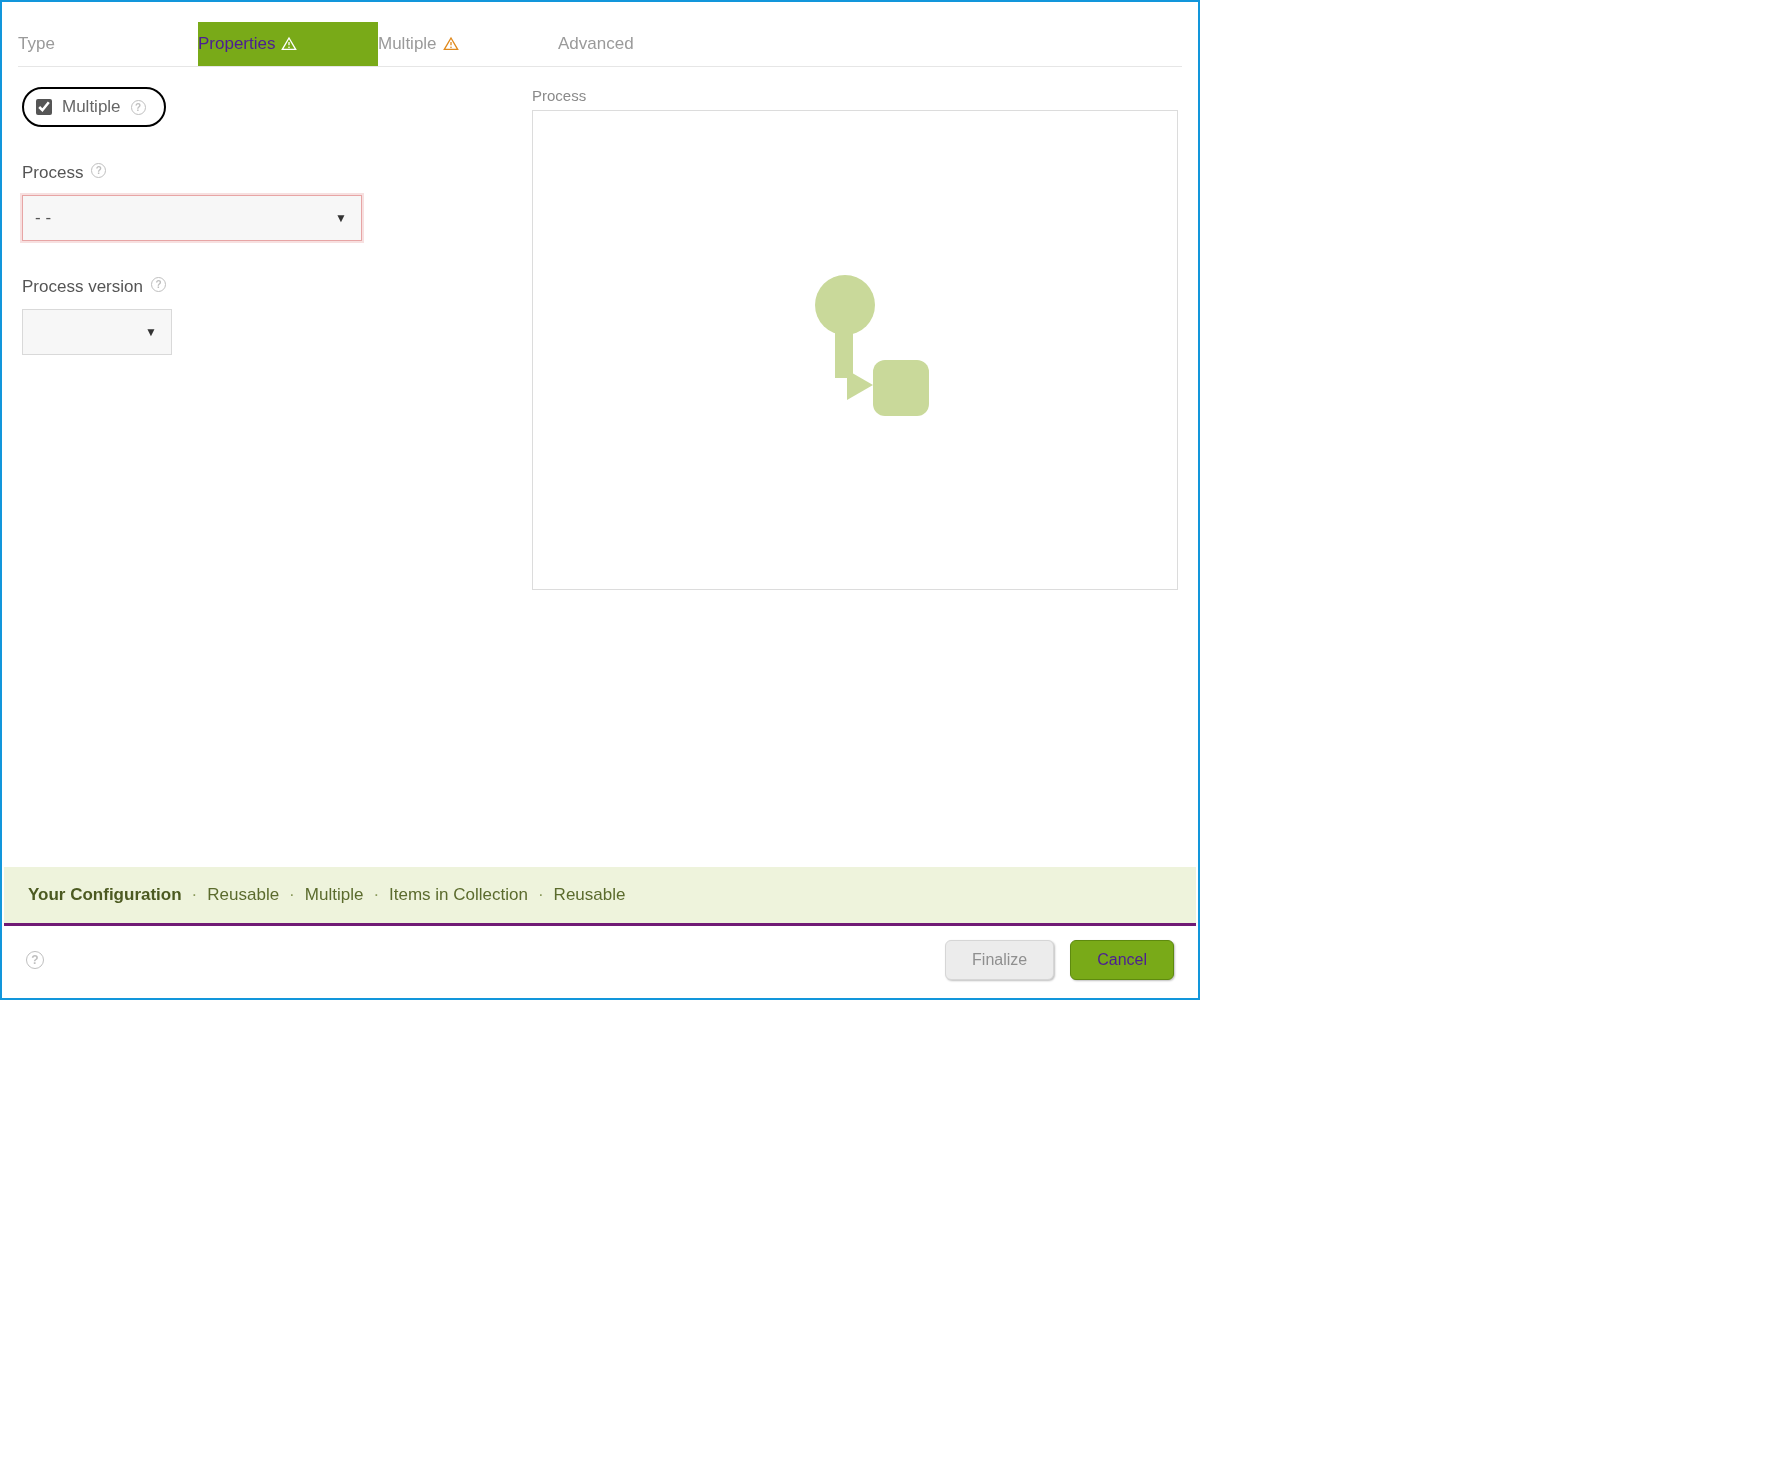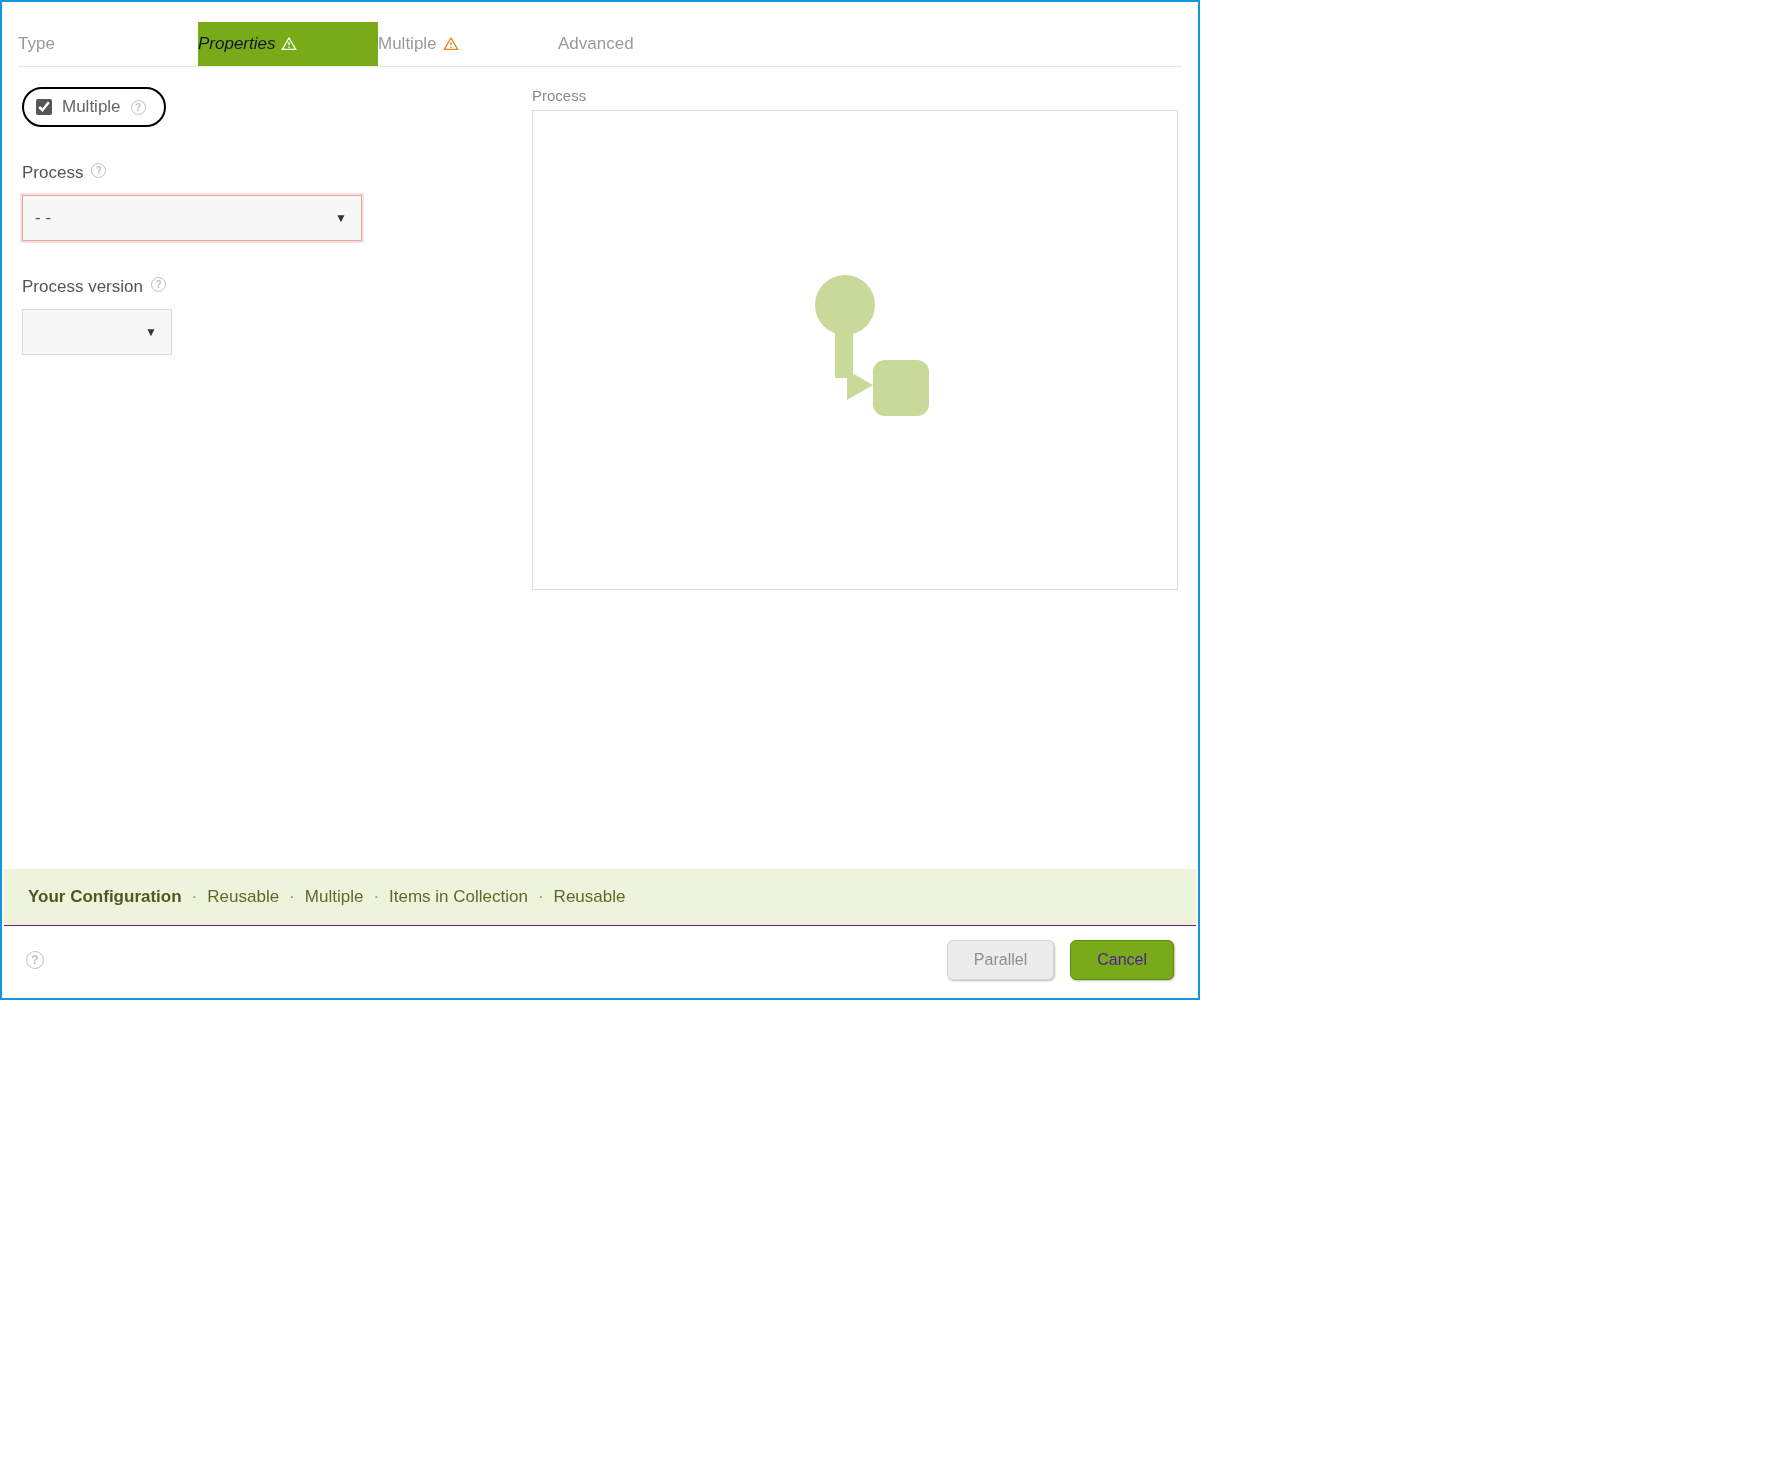--- a/index.html
+++ b/index.html
@@ -55,22 +55,21 @@
     color:#9a9a9a;
     cursor:pointer;
     user-select:none;
     display:flex;
     align-items:center;
     justify-content:flex-start;
     gap:6px;
   }
   .tab.active {
     background:#79aa18;
-    color:#0f172a;
-    font-style:italic;
+    color:#4c1d95;
   }
   .warn-tri {
     display:inline-flex;
     width:16px; height:16px;
   }
   
   .body {
     flex:1 1 auto;
     display:flex;
     padding:20px 20px 10px 20px;
@@ -165,21 +164,21 @@
     border:1px solid #dcdcdc;
     flex:0 0 480px;
     height:480px;
     display:flex;
     align-items:center;
     justify-content:center;
   }
   
   .summary {
     background:#eef3dc;
-    border-bottom:1px solid #701a75;
+    border-bottom:3px solid #701a75;
     padding:18px 24px;
     font-size:17px;
     color:#5b6b2d;
     display:flex;
     align-items:center;
     gap:10px;
     margin:0 2px;
   }
   .summary strong { color:#4c5a21; font-weight:700; }
   .summary .dot { color:#8a9a5b; }
@@ -301,17 +300,17 @@
     <span>Multiple</span>
     <span class="dot">·</span>
     <span>Items in Collection</span>
     <span class="dot">·</span>
     <span>Reusable</span>
   </div>
 
   <div class="footer">
     <span class="help-ico" style="width:18px;height:18px;font-size:12px;">?</span>
     <span class="spacer"></span>
-    <button class="btn finalize">Parallel</button>
+    <button class="btn finalize">Finalize</button>
     <button class="btn cancel">Cancel</button>
   </div>
 
 </div>
 
 </body></html>

